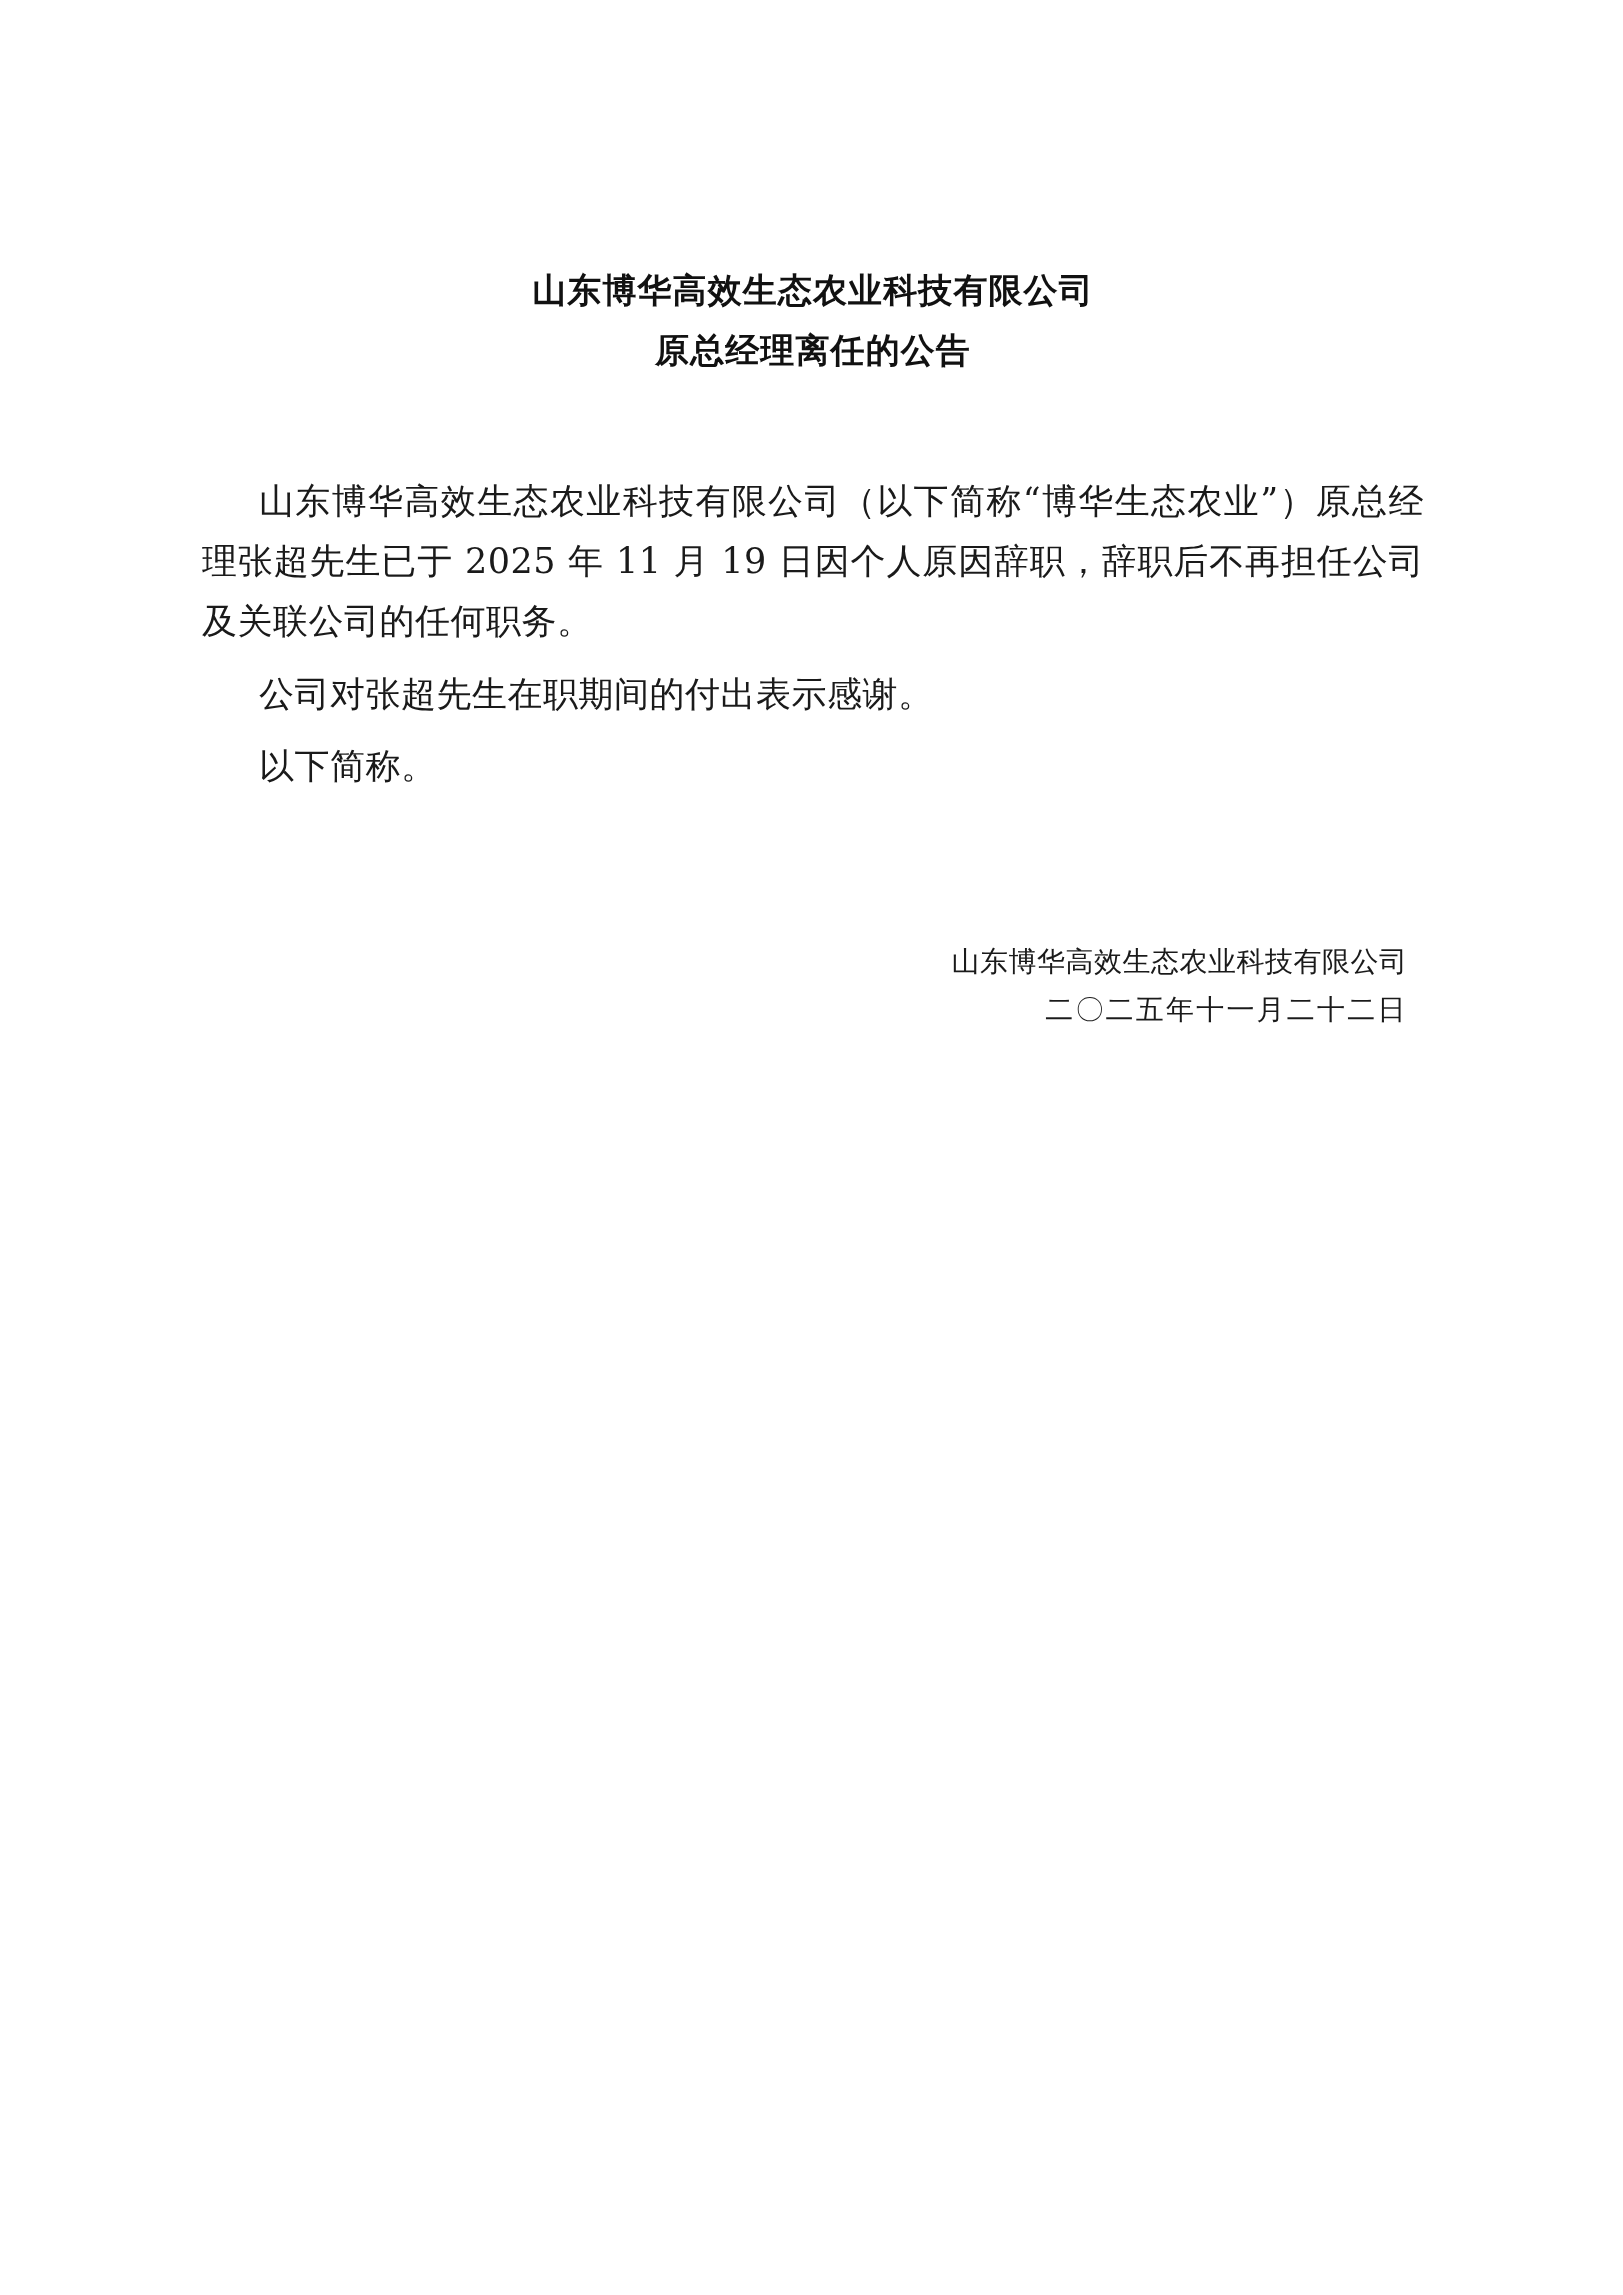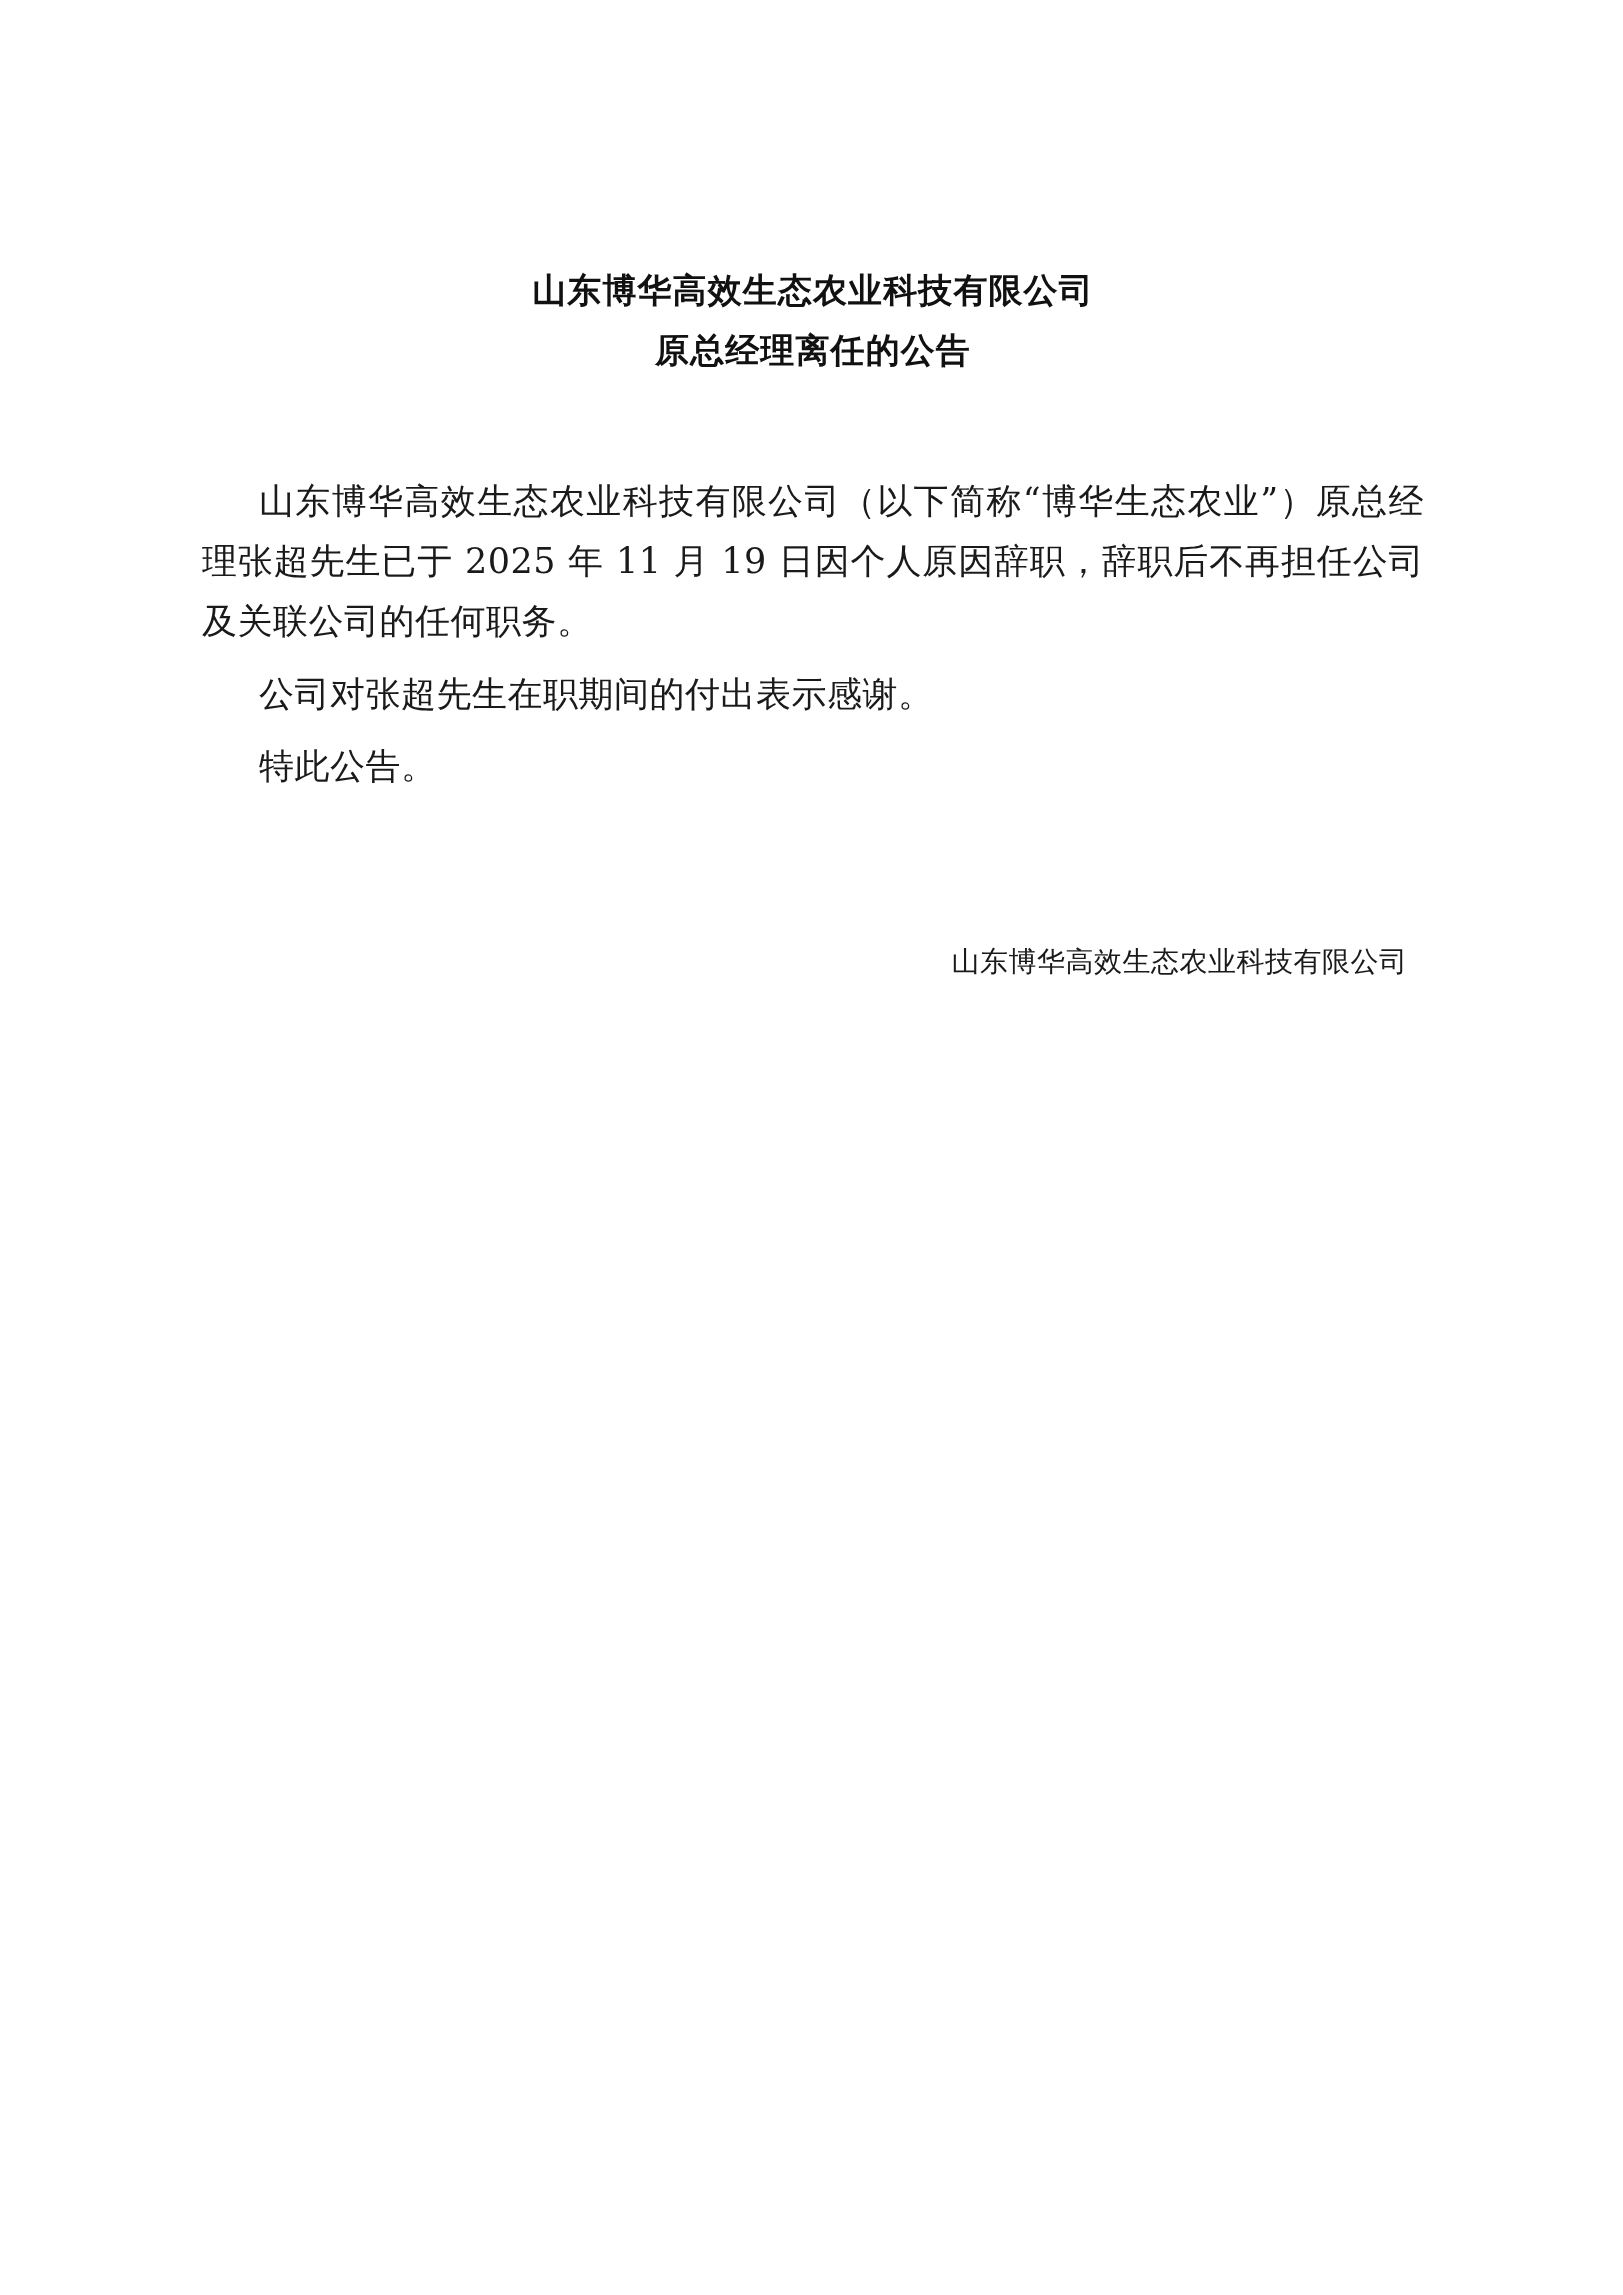--- a/index.html
+++ b/index.html
@@ -87,22 +87,23 @@
   <div class="content">
 
     <div class="doc-title">
       <span class="line1">山东博华高效生态农业科技有限公司</span>
       <span class="line2">原总经理离任的公告</span>
     </div>
 
     <div class="body-block">
       <p class="para">山东博华高效生态农业科技有限公司（以下简称“博华生态农业”）原总经理张超先生已于 2025 年 11 月 19 日因个人原因辞职，辞职后不再担任公司及关联公司的任何职务。</p>
       <p class="para para-gap">公司对张超先生在职期间的付出表示感谢。</p>
-      <p class="para para-gap tight">特此公告。</p>
+      <p class="para para-gap tight">以下简称。</p>
     </div>
 
     <div class="signature">
       <span class="sig-line">山东博华高效生态农业科技有限公司</span>
+      <span class="sig-date">二〇二五年十一月二十二日</span>
     </div>
 
   </div>
 </div>
 
 
 </body></html>

